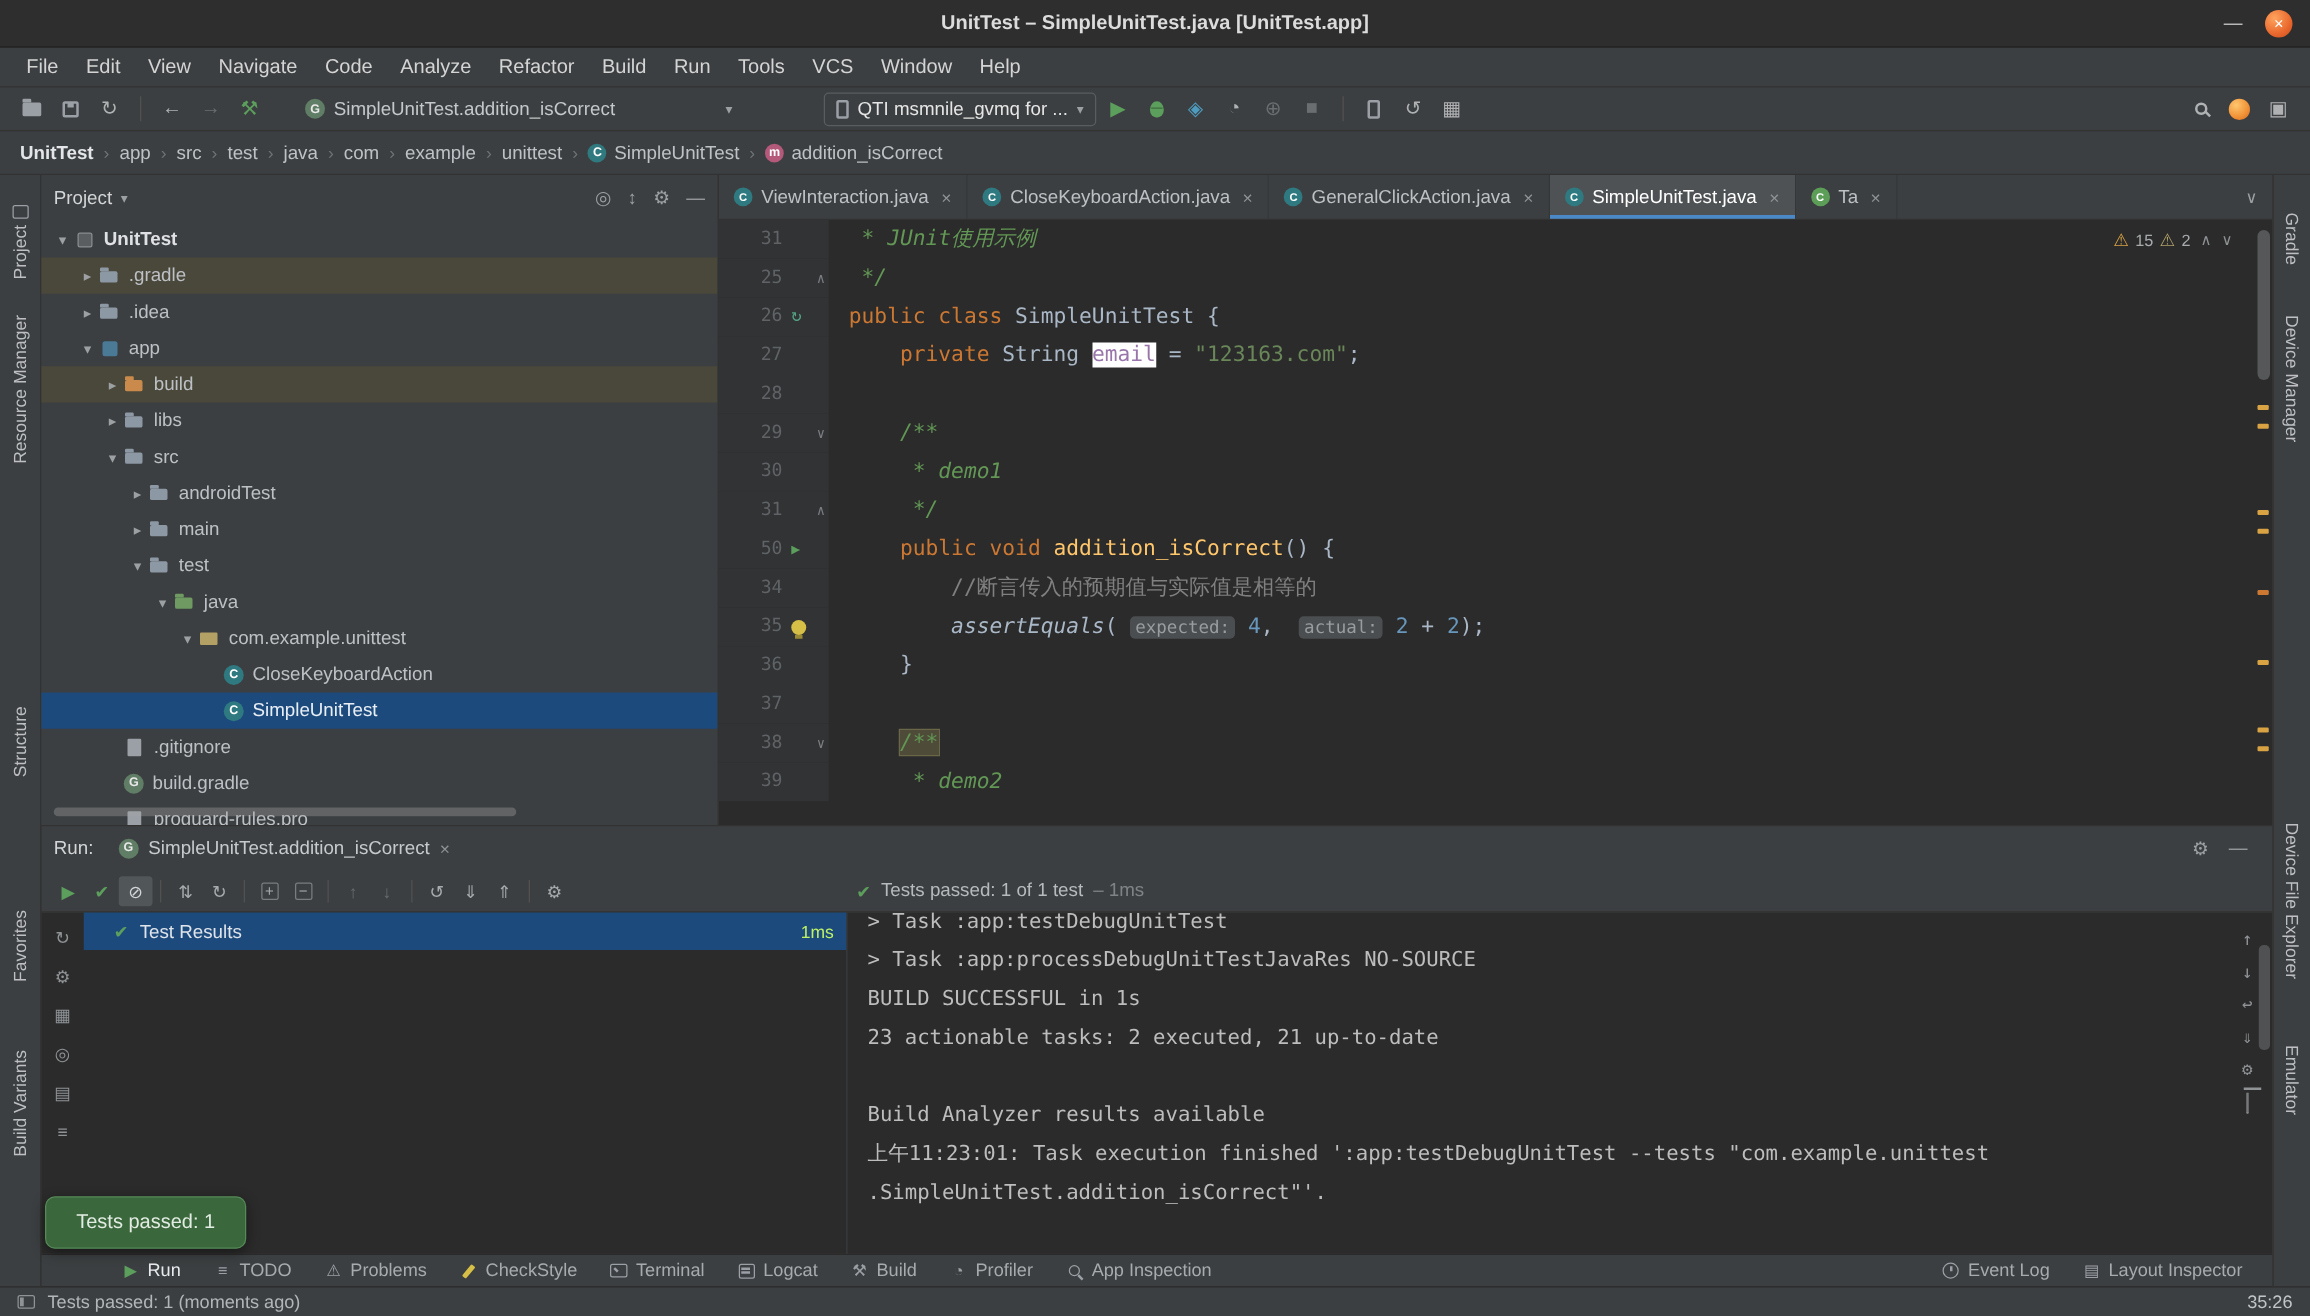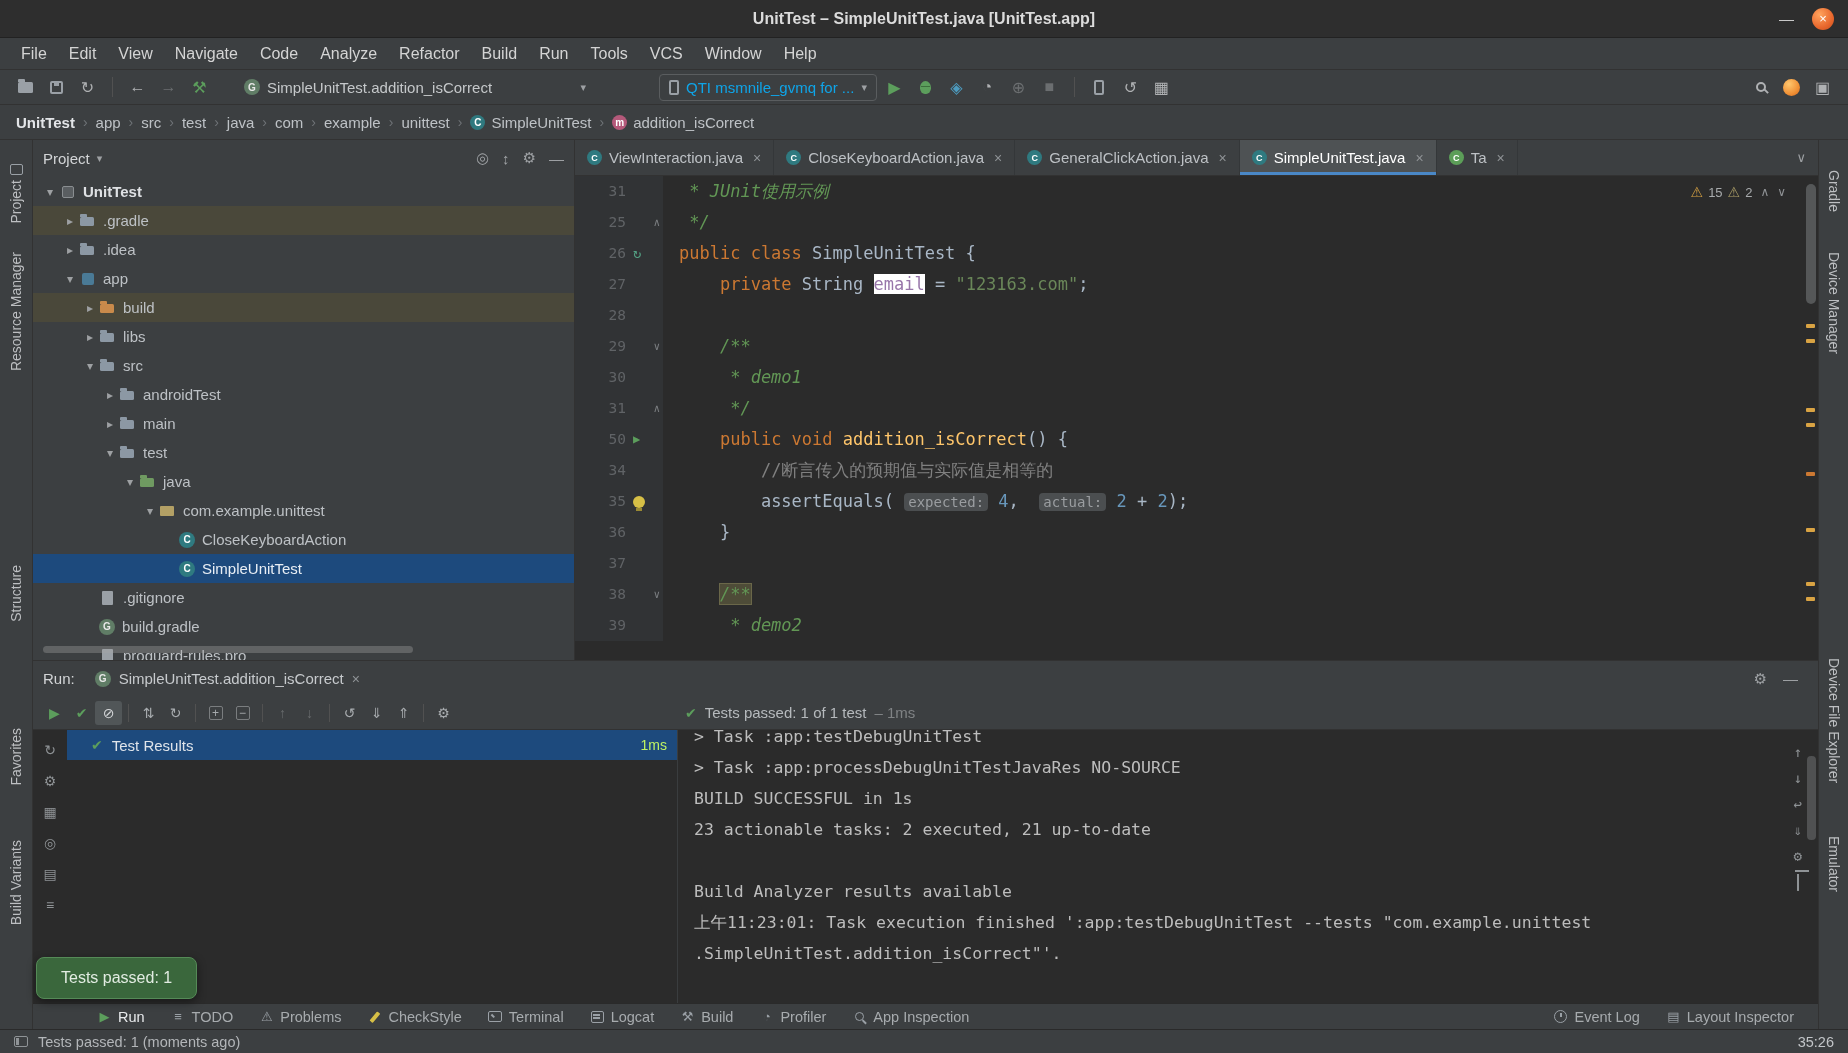--- a/index.html
+++ b/index.html
@@ -24,21 +24,21 @@
 .ic{width:27px;height:25px;display:inline-flex;align-items:center;justify-content:center;border-radius:3px;color:#afb1b3;font-size:16px;flex:none}
 .ic.dim{color:#6b6e70}
 .ic.green{color:#5c9e5c}
 .ic.blue{color:#4d9bbf}
 .tsep{width:1px;height:20px;background:#515151;margin:0 7px;flex:none}
 .flex-sp{flex:1}
 .combo{display:flex;align-items:center;gap:7px;padding:2px 9px;border-radius:4px}
 .combo.run-config{margin-left:18px;min-width:360px}
 .combo.device{border:1px solid #5a5d5f;height:27px;margin-left:60px;min-width:205px}
 .combo-label{color:#c5c8ca;font-size:15px;white-space:nowrap}
-.combo.device .combo-label{color:#0ea5e9}
+.combo.device .combo-label{color:#e5e5e5}
 .combo-arrow{color:#9da0a3;font-size:11px;margin-left:auto}
 .gradle-dot{width:16px;height:16px;border-radius:50%;background:#607d66;color:#e8e8e8;font-size:10px;font-weight:bold;display:inline-flex;align-items:center;justify-content:center;flex:none}
 
 .folder-sh{width:15px;height:11px;background:#9aa0a6;border-radius:1.5px;position:relative}
 .folder-sh::before{content:'';position:absolute;left:0;top:-3px;width:7px;height:3px;background:#9aa0a6;border-radius:1px 1px 0 0}
 .floppy-sh{width:13px;height:13px;border:2px solid #9aa0a6;border-radius:2px;position:relative}
 .floppy-sh::after{content:'';position:absolute;left:2px;top:-1px;width:5px;height:4px;background:#9aa0a6}
 .phone-sh{width:10px;height:15px;border:2px solid #9aa0a6;border-radius:2px;flex:none}
 .bug-sh{width:11px;height:13px;background:#5c9e5c;border-radius:50% 50% 45% 45%;position:relative}
 .bug-sh::after{content:'';position:absolute;left:1px;right:1px;top:5px;height:1.5px;background:#3c6e3c}
@@ -114,21 +114,21 @@
 .gfold{color:#7b7e81;font-size:11px;margin-left:auto;padding-right:3px}
 .ctext{padding-left:16px;white-space:pre;font-size:17px;color:#a9b7c6}
 .tk.kw{color:#cc7832}
 .tk.str{color:#6a8759}
 .tk.doc{color:#629755;font-style:italic}
 .tk.cmt{color:#808080}
 .tk.ann{color:#bbb529}
 .tk.mth{color:#ffc66b}
 .tk.numlit{color:#6897bb}
 .tk.field{color:#9876aa}
-.tk.static{}
+.tk.static{font-style:italic}
 .tk.hint{background:#4b4e50;color:#9a9da0;border-radius:4px;padding:1px 4px;font-size:14px;font-style:normal}
 .tk.hl{background:#ffffff}
 .tk.hlbox{background:#4e4c38;outline:1px solid #6a6749}
 .inspections{position:absolute;top:8px;right:32px;display:flex;align-items:center;gap:5px;font-size:13px;color:#a8abad;font-family:"Liberation Sans",sans-serif}
 .w-tri{color:var(--warning-yellow,#d9a343);font-size:14px}
 .w-tri.weak{color:#b0a269}
 .insp-chev{color:#8f9295;font-size:12px;margin-left:3px}
 .estripe{position:absolute;top:0;right:0;width:15px;bottom:0}
 .ethumb{position:absolute;right:2px;top:8px;width:10px;height:120px;border-radius:5px;background:rgba(164,170,172,.35)}
 .emark{position:absolute;right:3px;width:9px;height:4px;border-radius:1px;background:var(--warning-yellow,#d9a343)}

